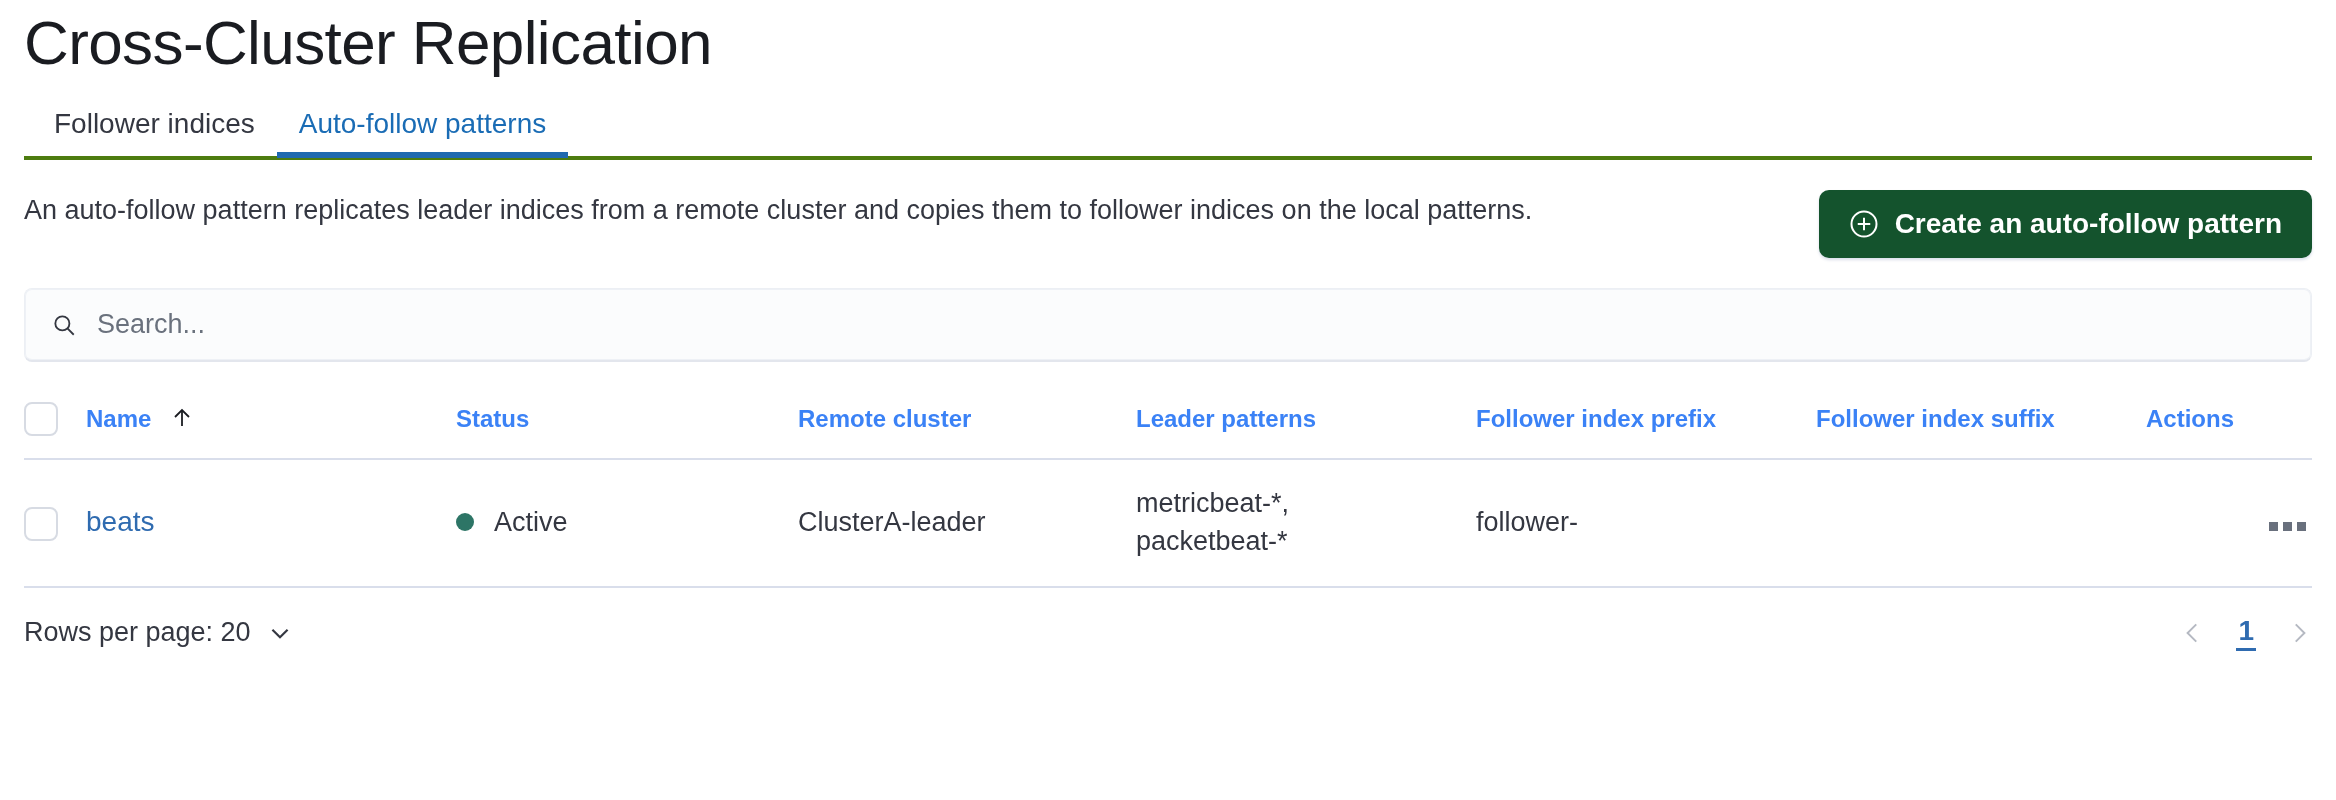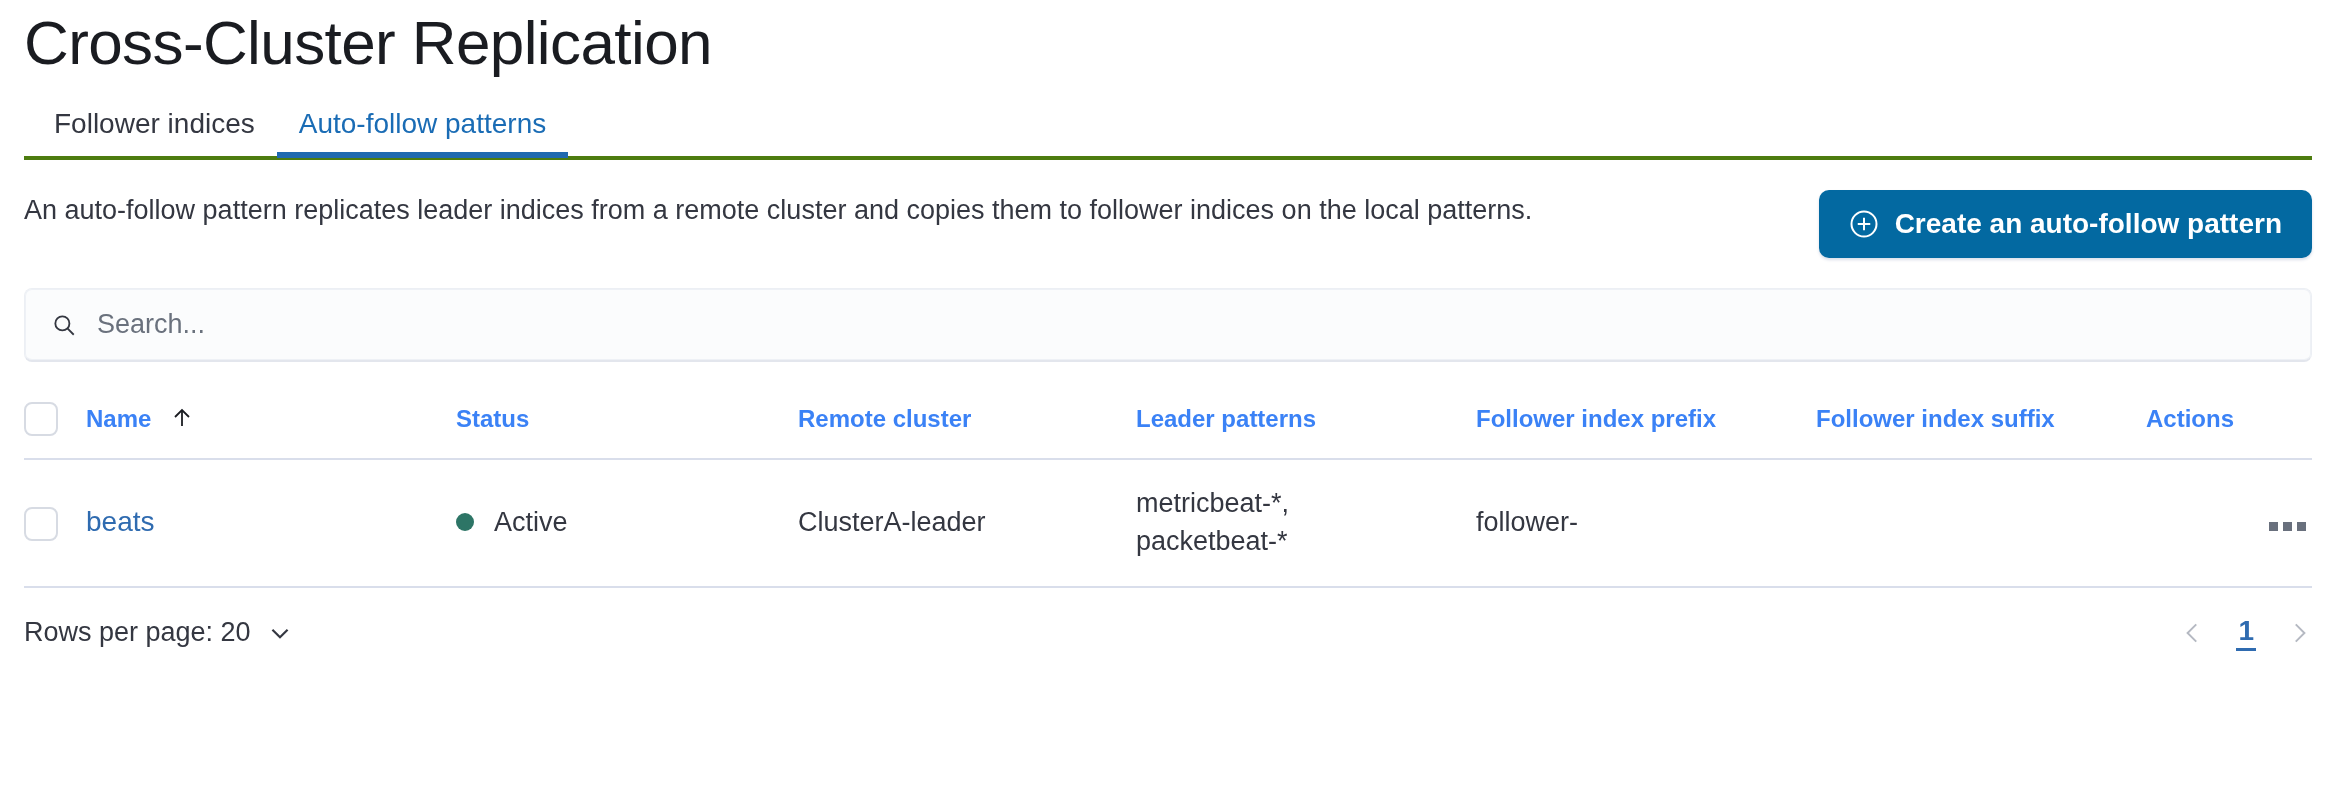--- a/index.html
+++ b/index.html
@@ -84,21 +84,21 @@
     line-height: 44px;
     color: #343741;
     max-width: 1720px;
     font-weight: 400;
   }
   .create-btn {
     flex: 0 0 auto;
     display: inline-flex;
     align-items: center;
     gap: 16px;
-    background: #0369a1;
+    background: #14532d;
     color: #ffffff;
     border: none;
     border-radius: 10px;
     padding: 18px 30px;
     font-size: 28px;
     line-height: 32px;
     font-weight: 600;
     font-family: inherit;
     cursor: pointer;
     box-shadow: 0 2px 3px rgba(50,80,140,0.18);

